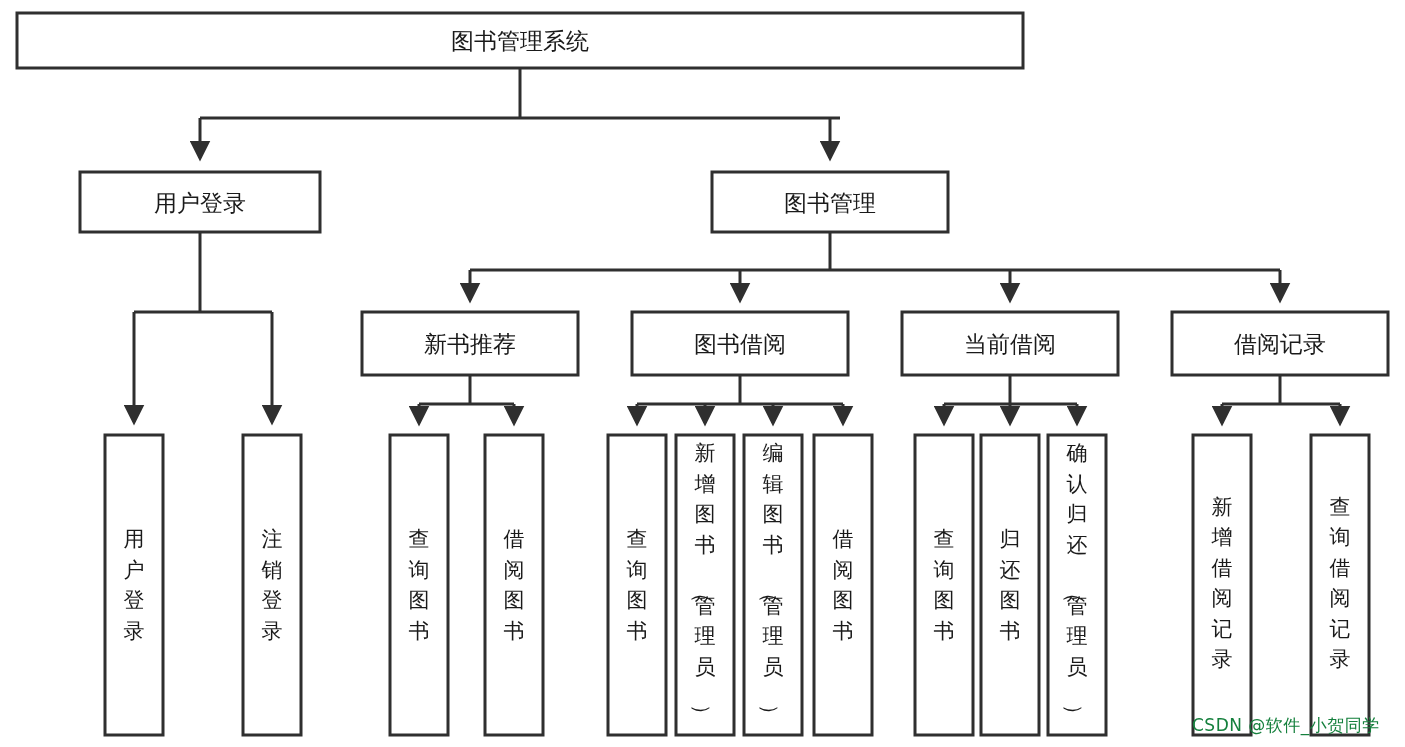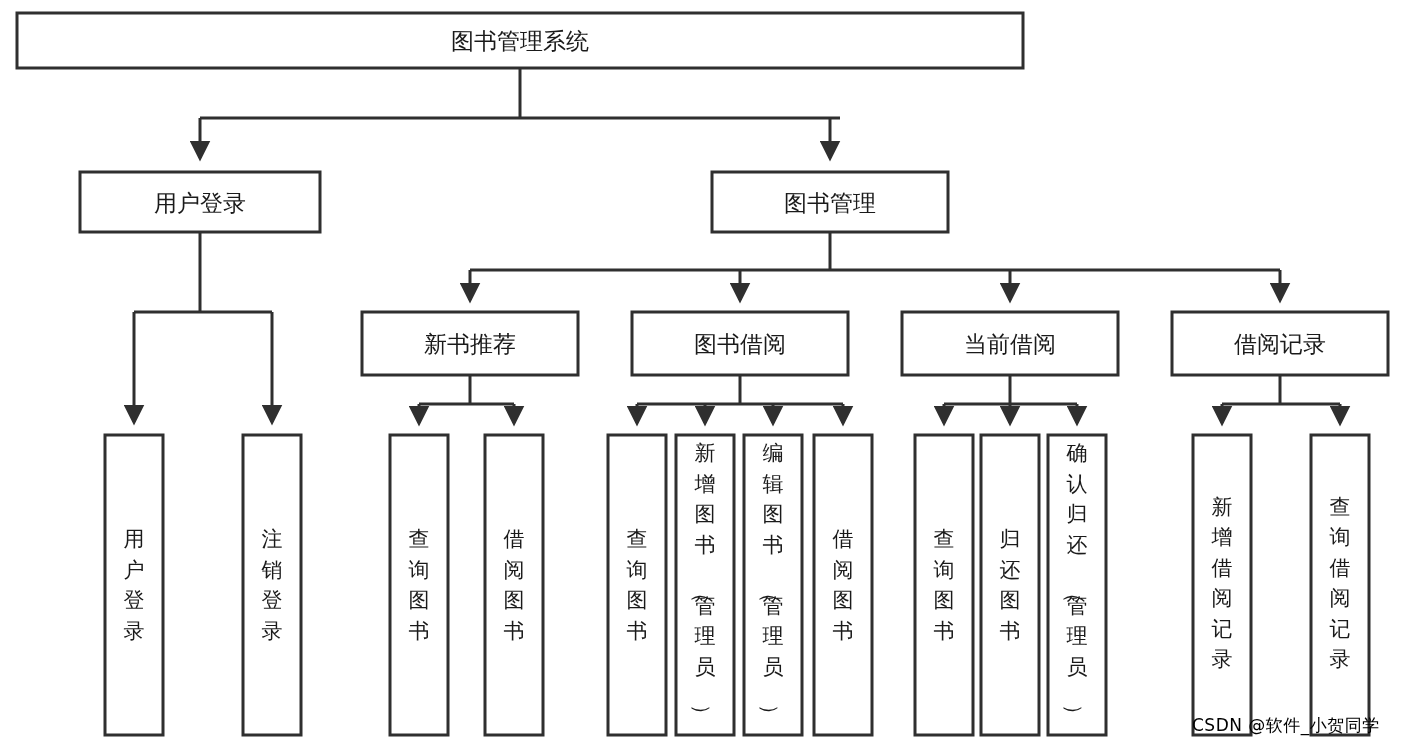--- a/index.html
+++ b/index.html
@@ -17,21 +17,21 @@
     fill:#1a1a1a;
     text-anchor:middle;
   }
   .label-h{font-size:23px;}
   .label-v{font-size:21px;}
   .watermark{
     position:absolute;
     left:1192px;top:714px;
     font-family:"DejaVu Sans","Liberation Sans",sans-serif;
     font-size:17px;
-    color:#000000;
+    color:#15803d;
     white-space:nowrap;
     letter-spacing:0.5px;
     pointer-events:none;
   }
 </style>
 </head>
 <body>
 
 <svg id="diagram" viewBox="0 0 1405 747" xmlns="http://www.w3.org/2000/svg">
 

